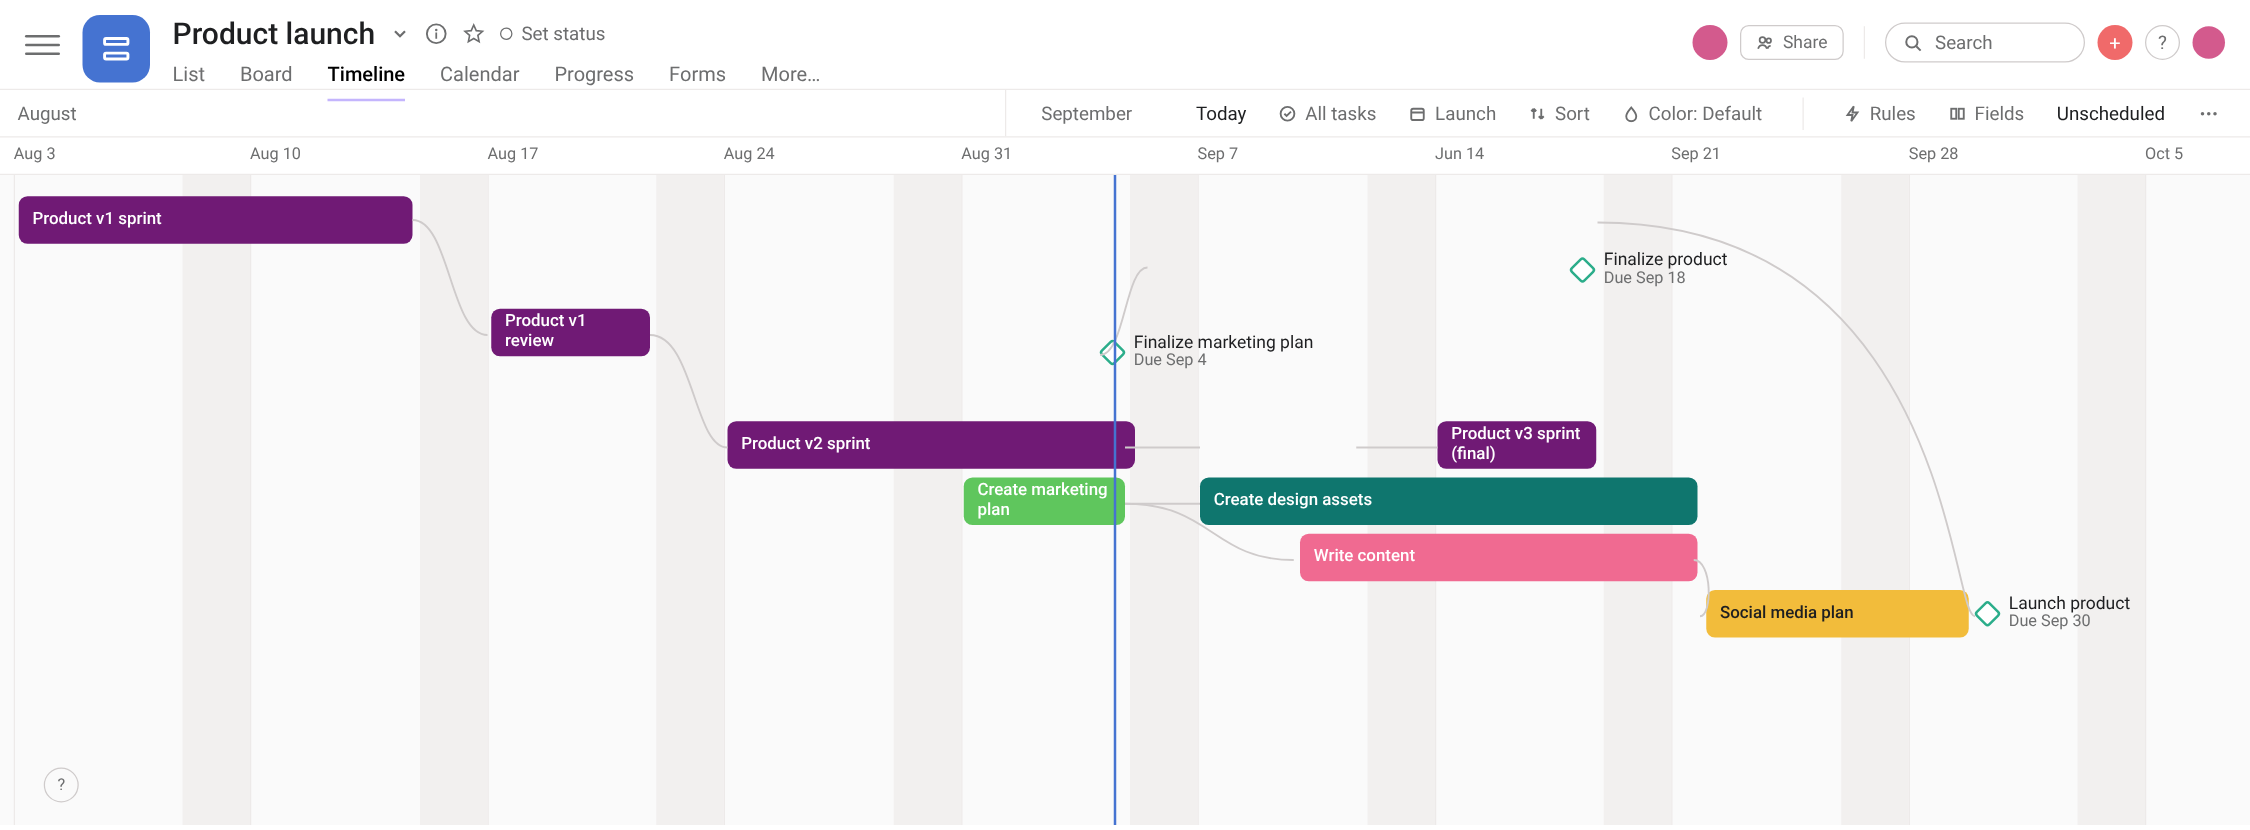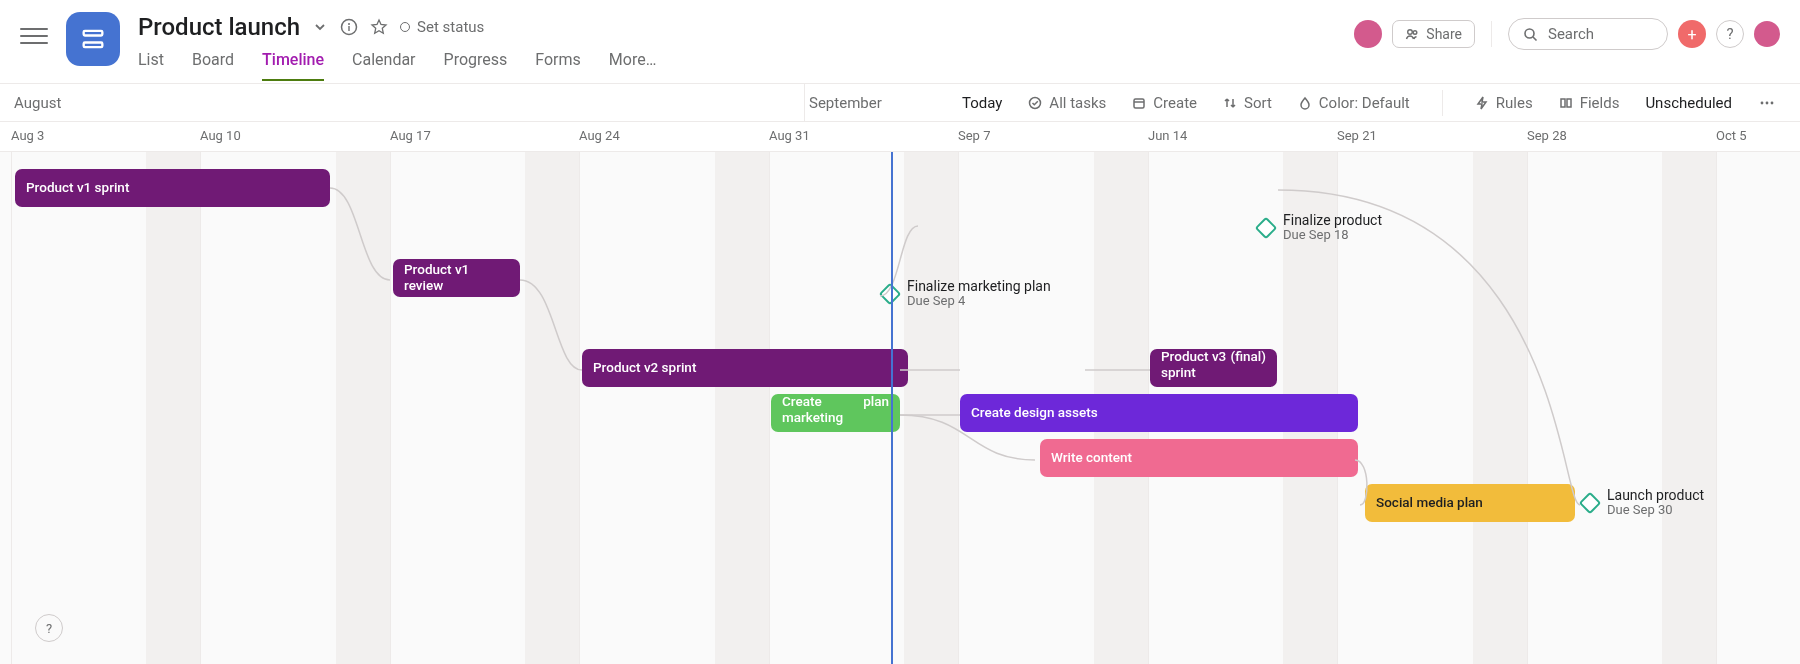--- a/index.html
+++ b/index.html
@@ -1,30 +1,30 @@
 <!DOCTYPE html>
 <html><head>
 <meta charset="utf-8">
 <style>
 *{box-sizing:border-box;margin:0;padding:0;font-family:-apple-system,BlinkMacSystemFont,"Segoe UI",Roboto,Helvetica,Arial,sans-serif}
 body{background:#fff;color:#1e1f21;width:1800px;height:664px;overflow:hidden;position:relative}
-.header{display:flex;align-items:flex-start;padding:12px 20px 0 20px;height:84px;border-bottom:1px solid #edeae9}
+.header{display:flex;align-items:flex-start;padding:12px 20px 0 20px;height:72px;border-bottom:1px solid #edeae9}
 .hamburger{width:28px;height:28px;margin-top:10px;display:flex;flex-direction:column;justify-content:center;gap:5px;cursor:pointer}
 .hamburger span{display:block;height:2px;background:#6d6e6f;border-radius:1px}
 .proj-icon{width:54px;height:54px;border-radius:14px;background:#4573d1;display:flex;align-items:center;justify-content:center;margin-left:18px}
 .proj-icon svg{width:28px;height:28px}
 .title-col{margin-left:18px;display:flex;flex-direction:column}
 .title-row{display:flex;align-items:center;gap:12px;height:30px}
 .title{font-size:24px;font-weight:500;color:#1e1f21}
 .icon-btn{color:#6d6e6f;display:flex;align-items:center;cursor:pointer}
 .set-status{display:flex;align-items:center;gap:7px;color:#6d6e6f;font-size:15px;cursor:pointer}
 .status-dot{width:10px;height:10px;border-radius:50%;border:1.6px solid #6d6e6f}
 .tabs{display:flex;gap:28px;margin-top:8px;font-size:16px;color:#6d6e6f}
 .tab{padding-bottom:10px;cursor:pointer}
-.tab.active{color:#a21caf;font-weight:500;border-bottom:2px solid #4d7c0f}
+.tab.active{color:#000000;font-weight:500;border-bottom:2px solid #c4b5fd}
 .hdr-right{margin-left:auto;display:flex;align-items:center;gap:10px;margin-top:6px}
 .avatar{width:28px;height:28px;border-radius:50%;background:#d35a8d}
 .avatar.sm{width:26px;height:26px}
 .share-btn{display:flex;align-items:center;gap:7px;border:1px solid #cfcbcb;border-radius:7px;padding:5px 12px;font-size:14px;color:#6d6e6f;cursor:pointer}
 .vdiv{width:1px;height:26px;background:#edeae9;margin:0 6px}
 .search{display:flex;align-items:center;gap:10px;border:1px solid #cfcbcb;border-radius:18px;padding:6px 14px;width:160px;color:#6d6e6f;font-size:15px}
 .circle-btn{width:28px;height:28px;border-radius:50%;display:flex;align-items:center;justify-content:center;cursor:pointer}
 .add-btn{background:#f06a6a;color:#fff}
 .help-btn{border:1px solid #cfcbcb;color:#6d6e6f;font-size:15px}
 .toolbar{display:flex;align-items:center;padding:10px 24px;font-size:15px;color:#6d6e6f;border-bottom:1px solid #edeae9;position:relative;height:38px}
@@ -32,24 +32,24 @@
 .tb-right{margin-left:auto;display:flex;align-items:center;gap:26px}
 .tb-item{display:flex;align-items:center;gap:7px;cursor:pointer}
 .tb-item.dark{color:#1e1f21}
 .date-head{display:flex;height:30px;border-bottom:1px solid #edeae9;font-size:13px;color:#6d6e6f;position:relative}
 .date-head div{position:absolute;top:6px}
 .canvas{position:relative;height:520px;background:#fafafa}
 .col-line{position:absolute;top:0;bottom:0;width:1px;background:#edeae9}
 .today-line{position:absolute;top:0;bottom:0;width:2px;background:#4573d1;z-index:2}
 .weekend{position:absolute;top:0;bottom:0;background:#f2f0ef}
 .task{position:absolute;height:38px;border-radius:7px;color:#fff;font-size:13.5px;font-weight:500;display:flex;align-items:center;padding:0 11px;cursor:pointer;line-height:1.15}
-.task.two{flex-direction:row;align-items:flex-start;justify-content:center;gap:0}
+.task.two{flex-direction:column;align-items:flex-start;justify-content:center;gap:0}
 .blue{background:#701a75}
 .green{background:#5fc65d}
-.purple{background:#6d28d9}
+.purple{background:#0f766e}
 .pink{background:#f06a91}
 .amber{background:#f2bc3b;color:#1e1f21}
 .milestone{position:absolute;display:flex;align-items:center;gap:9px;cursor:pointer}
 .diamond{width:16px;height:16px;border:2px solid #2bad8a;transform:rotate(45deg);border-radius:3px;background:#fff}
 .ms-text{font-size:14px;color:#1e1f21;line-height:1.15}
 .ms-text .due{color:#6d6e6f;font-size:13px}
 .float-help{position:absolute;left:35px;bottom:22px;width:28px;height:28px;border-radius:50%;border:1px solid #cfcbcb;display:flex;align-items:center;justify-content:center;color:#6d6e6f;font-size:13px;cursor:pointer}
 svg.connector{position:absolute;top:0;left:0;pointer-events:none;z-index:1}
 svg.connector path{stroke:#cfcbcb;stroke-width:1.5;fill:none}
 </style>
@@ -122,36 +122,36 @@
       <span>Search</span>
     </div>
     <div class="circle-btn add-btn">+</div>
     <div class="circle-btn help-btn">?</div>
     <div class="avatar sm"></div>
   </div>
 </div>
 
 <div class="toolbar">
   <div class="month-lbl" style="left:14px">August</div>
-  <div class="month-lbl" style="left:804px;border-left:1px solid #edeae9;padding-left:4px;height:100%;display:flex;align-items:center">September</div>
+  <div class="month-lbl" style="left:804px;border-left:1px solid #edeae9;padding-left:28px;height:100%;display:flex;align-items:center">September</div>
   <div class="tb-right">
     <div class="tb-item dark">Today</div>
     <div class="tb-item">
         <svg width="14" height="14" viewBox="0 0 14 14" stroke="currentColor" stroke-width="1.5" fill="none">
           <circle cx="7" cy="7" r="5.5"></circle>
           <path d="M4.5 7l1.8 1.8L9.8 5.3"></path>
         </svg>
         <span>All tasks</span>
       </div>
     <div class="tb-item">
         <svg width="14" height="14" viewBox="0 0 14 14" stroke="currentColor" stroke-width="1.5" fill="none">
           <rect x="2" y="3" width="10" height="9" rx="1.5"></rect>
           <path d="M2 6h10"></path>
         </svg>
-        <span>Create</span>
+        <span>Launch</span>
       </div>
     <div class="tb-item">
         <svg width="14" height="14" viewBox="0 0 14 14" stroke="currentColor" stroke-width="1.5" fill="none">
           <path d="M4 3v8M4 3l-2 2M4 3l2 2M10 11V3M10 11l-2-2M10 11l2-2"></path>
         </svg>
         <span>Sort</span>
       </div>
     <div class="tb-item">
         <svg width="14" height="14" viewBox="0 0 14 14" stroke="currentColor" stroke-width="1.5" fill="none">
           <path d="M7 2c2 2.5 4 4.5 4 7a4 4 0 0 1-8 0c0-2.5 2-4.5 4-7z"></path>

